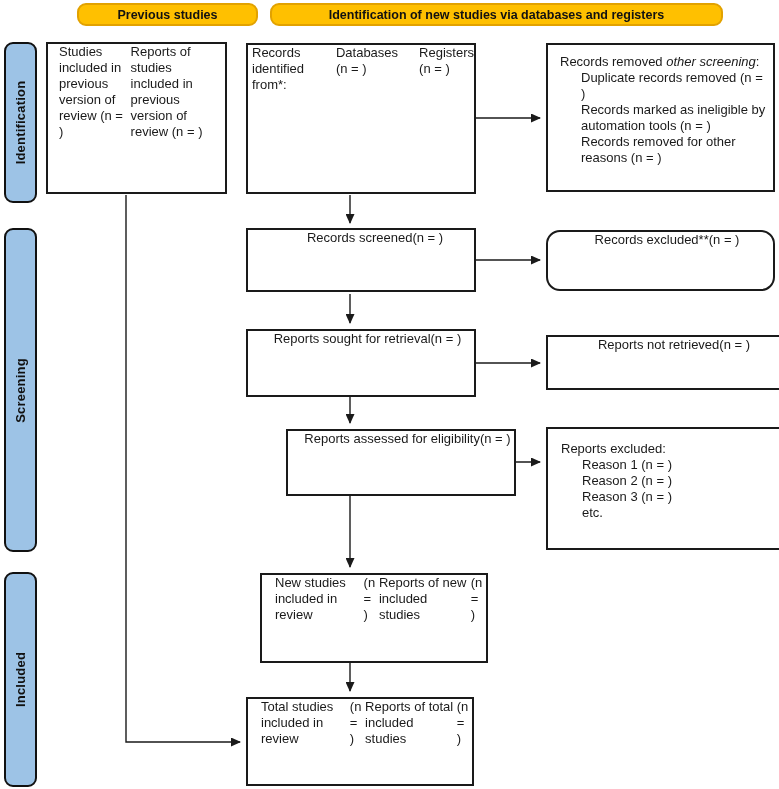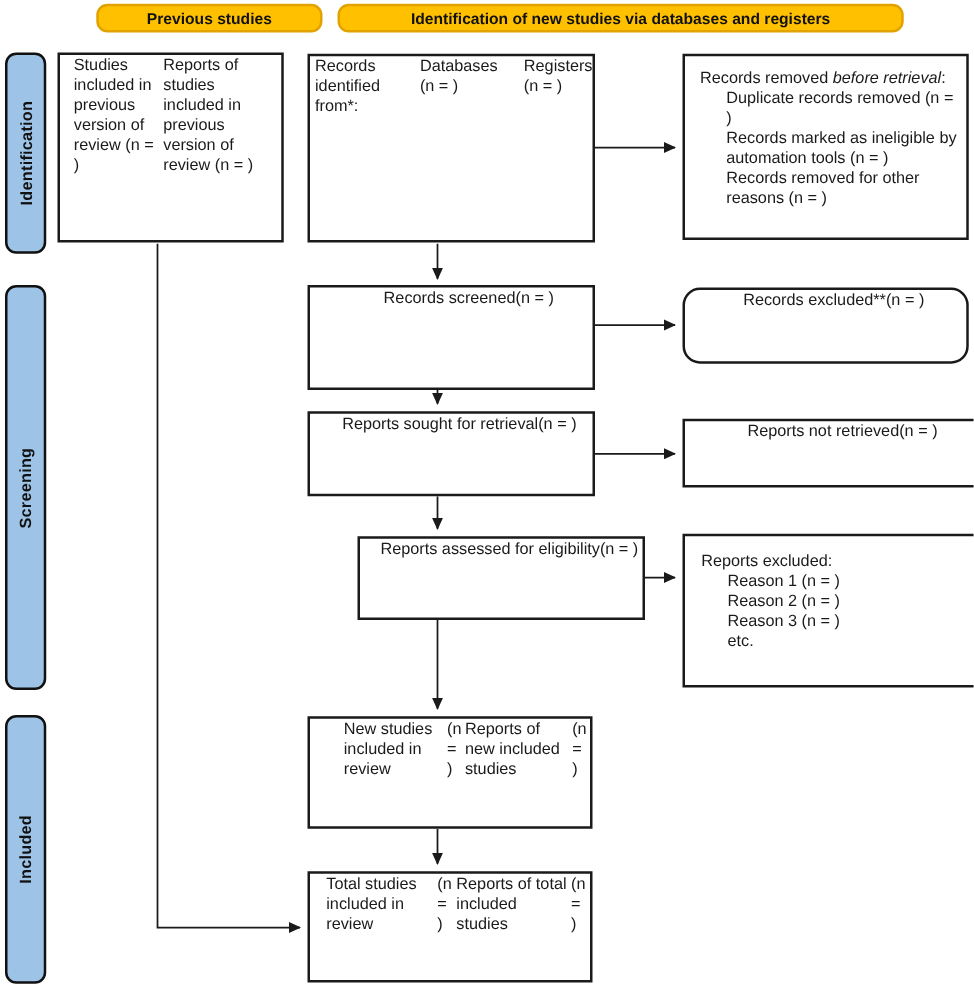--- a/index.html
+++ b/index.html
@@ -127,28 +127,28 @@
   </div>
 
   <div class="box center" style="left:246px; top:43px; width:230px; height:151px; padding-left:4px;">
     <div>Records identified from*:</div>
     <div class="indent-1">Databases (n = )</div>
     <div class="indent-1">Registers (n = )</div>
   </div>
 
   <div class="box" style="left:546px; top:43px; width:229px; height:149px; padding:9px 6px 0 12px;">
     <div>
-      <span>Records removed </span><span class="italic">before retrieval</span><span>:</span>
+      <span>Records removed </span><span class="italic">other screening</span><span>:</span>
     </div>
     <div class="indent-1">Duplicate records removed (n = )</div>
     <div class="indent-1">Records marked as ineligible by automation tools (n = )</div>
     <div class="indent-1">Records removed for other reasons (n = )</div>
   </div>
 
-  <div class="box center" style="left:246px; top:228px; width:230px; height:84px; padding-left:28px;">
+  <div class="box center" style="left:246px; top:228px; width:230px; height:64px; padding-left:28px;">
     <div>Records screened</div>
     <div>(n = )</div>
   </div>
 
   <div class="box center" style="left:546px; top:230px; width:229px; height:61px; padding-left:13px;border-radius:14px;">
     <div>Records excluded**</div>
     <div>(n = )</div>
   </div>
 
   <div class="box center" style="left:246px; top:329px; width:230px; height:68px; padding-left:13px;text-align:right;">
@@ -167,21 +167,21 @@
   </div>
 
   <div class="box" style="left:546px; top:427px; width:251px; height:123px; padding:12px 6px 0 13px;">
     <div>Reports excluded:</div>
     <div class="indent-1">Reason 1 (n = )</div>
     <div class="indent-1">Reason 2 (n = )</div>
     <div class="indent-1">Reason 3 (n = )</div>
     <div class="indent-1">etc.</div>
   </div>
 
-  <div class="box center" style="left:246px; top:573px; width:228px; height:90px; padding-left:27px;">
+  <div class="box center" style="left:260px; top:573px; width:228px; height:90px; padding-left:13px;">
     <div>New studies included in review</div>
     <div>(n = )</div>
     <div>Reports of new included studies</div>
     <div>(n = )</div>
   </div>
 
   <div class="box center" style="left:246px; top:697px; width:228px; height:89px; padding-left:13px;">
     <div>Total studies included in review</div>
     <div>(n = )</div>
     <div>Reports of total included studies</div>

